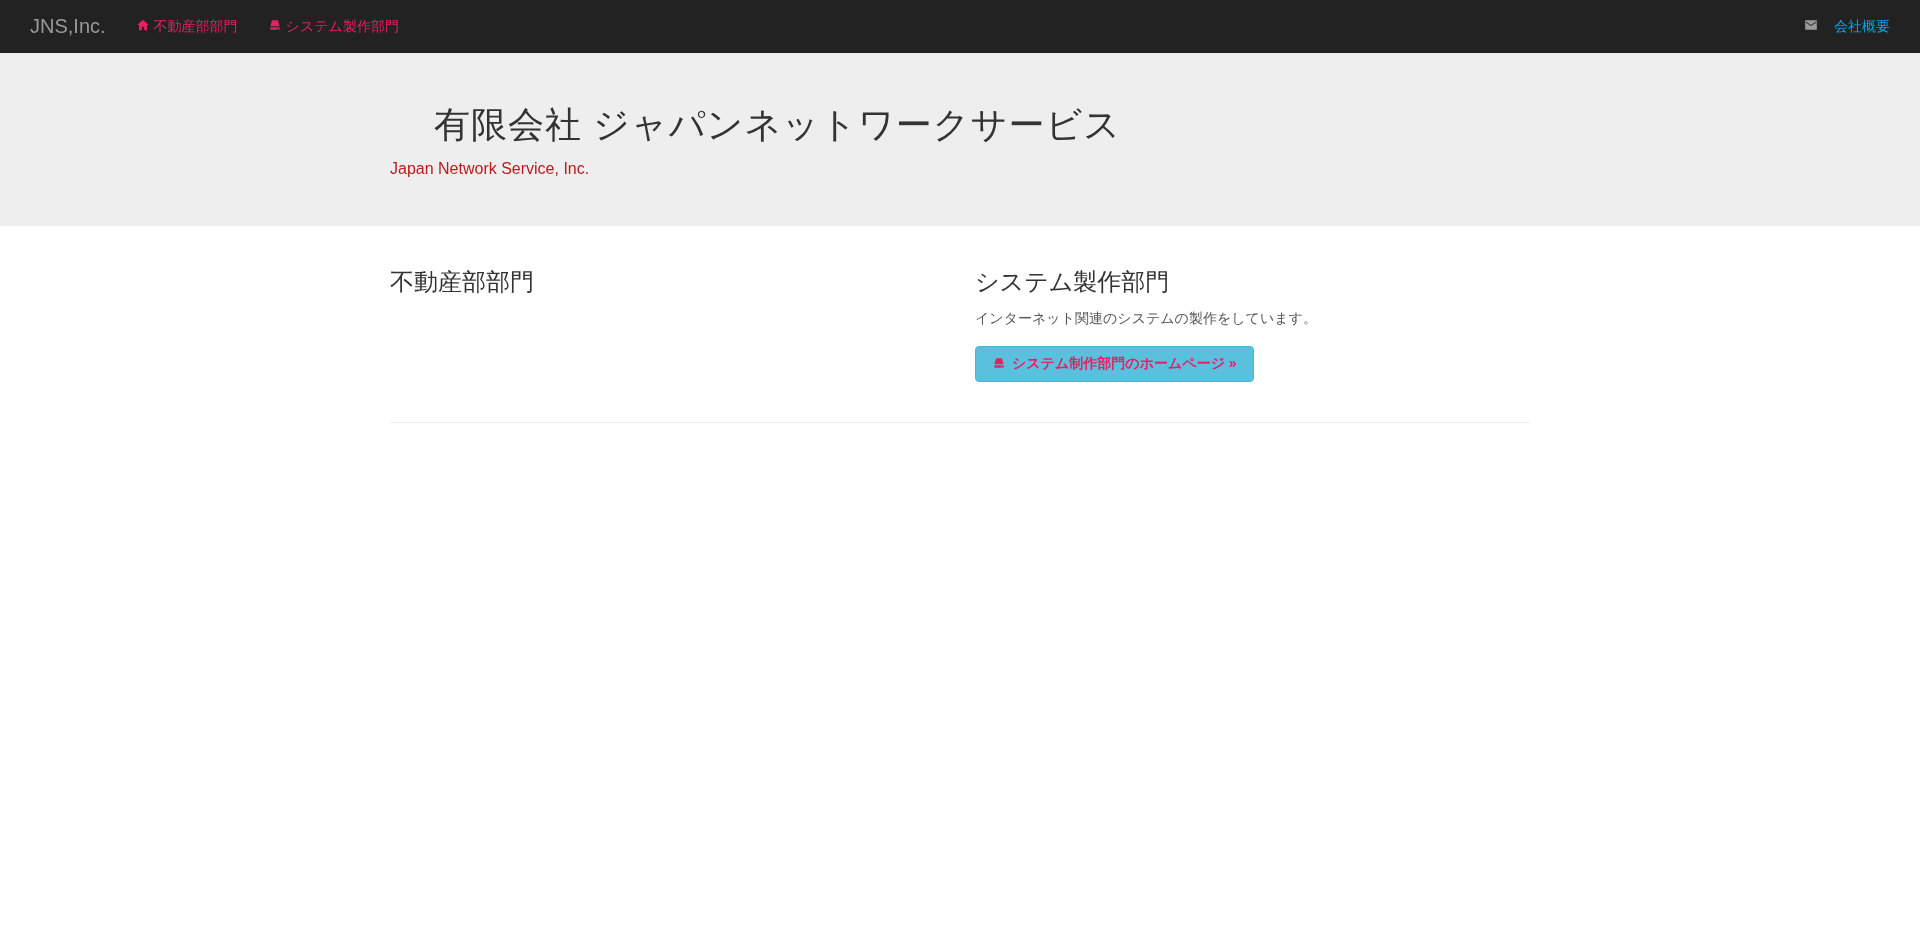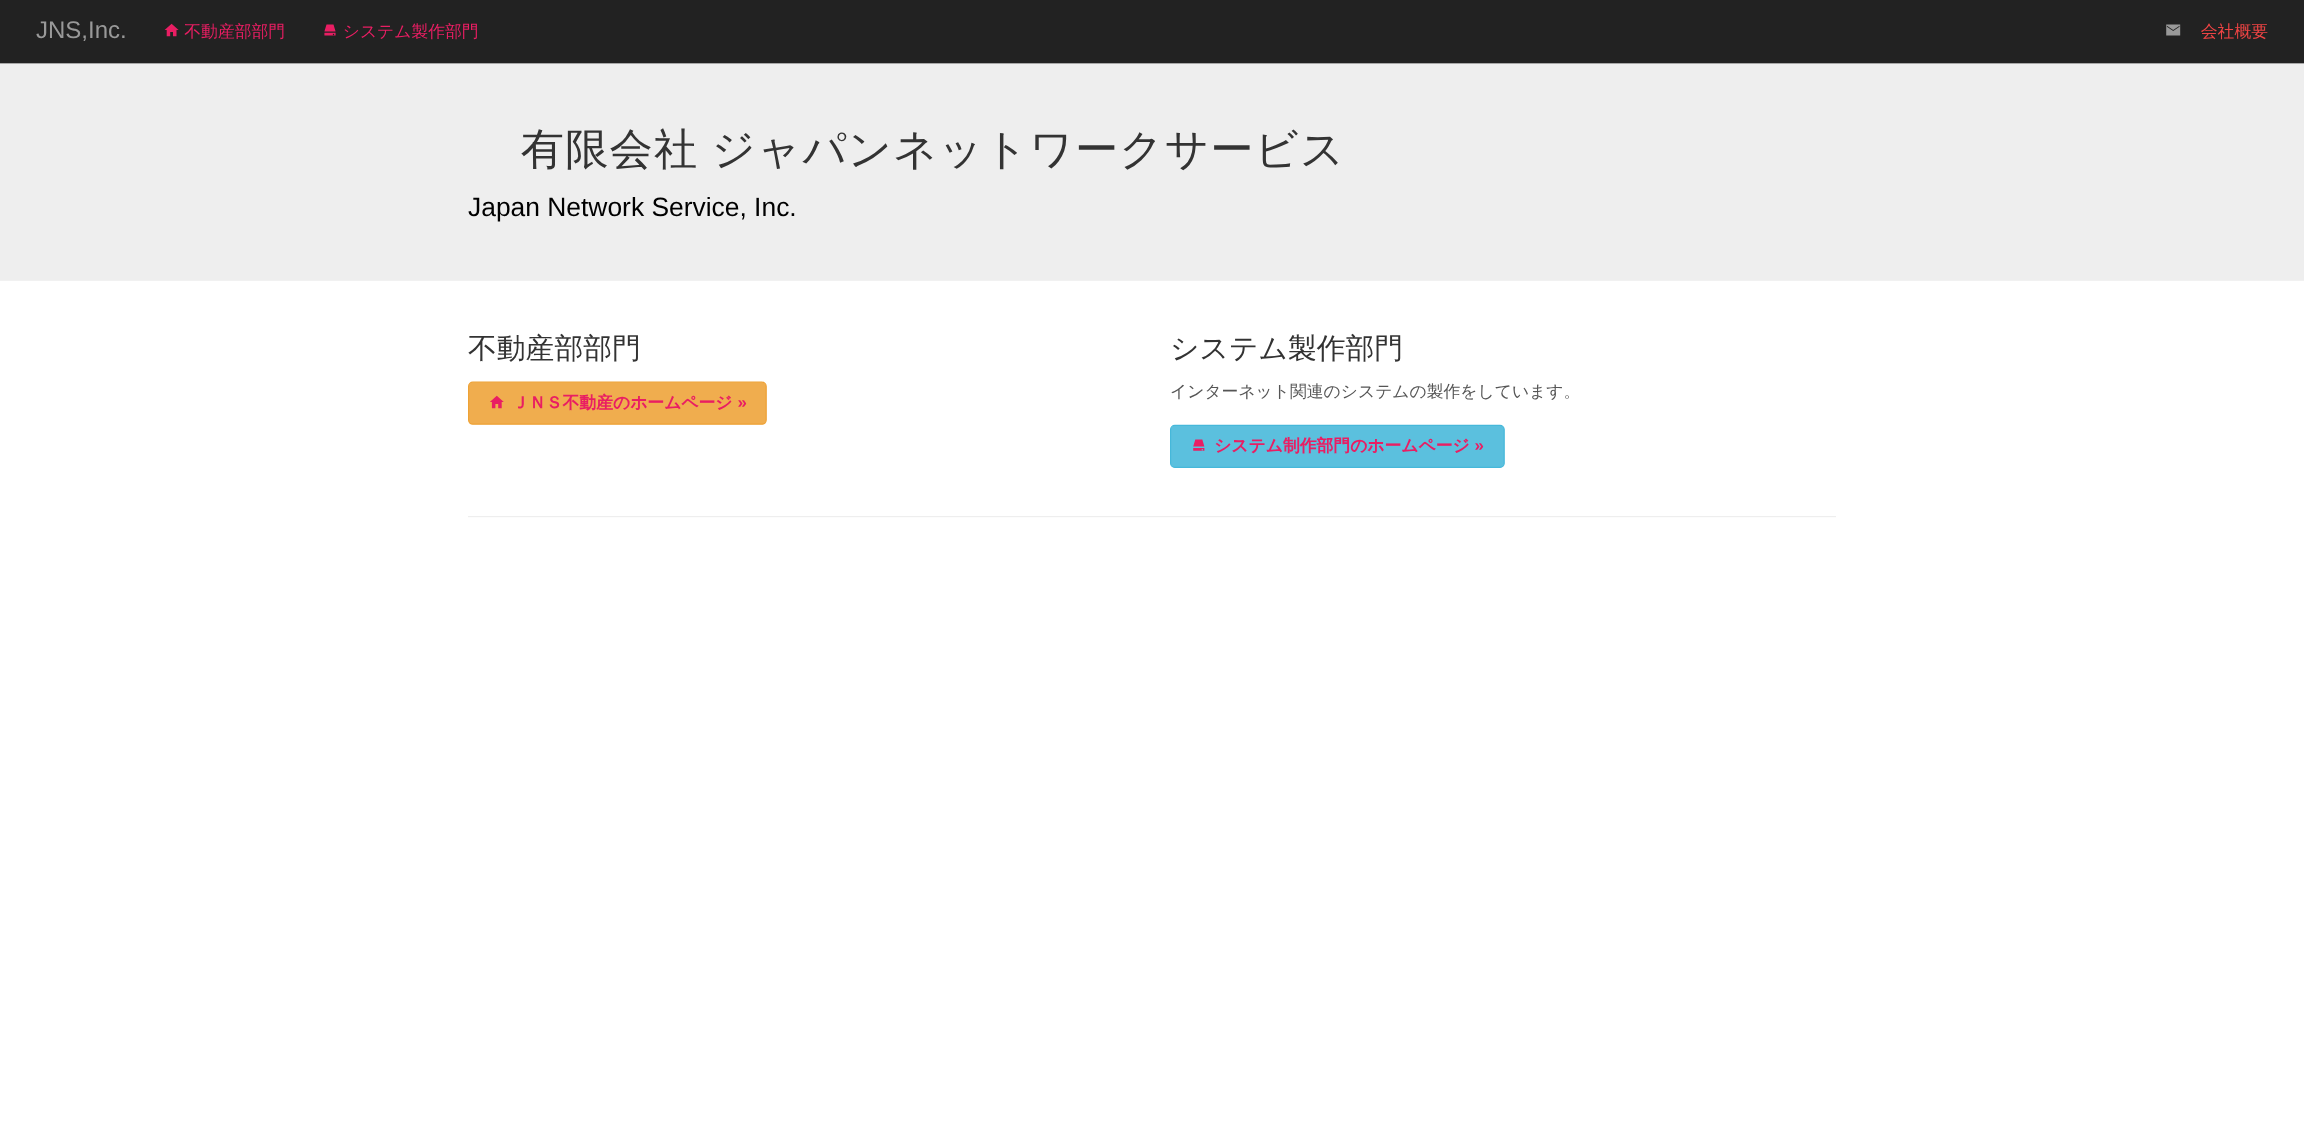--- a/index.html
+++ b/index.html
@@ -3,26 +3,26 @@
 <meta charset="utf-8">
 <style>
 * { box-sizing: border-box; margin: 0; padding: 0; }
 body { font-family: "Helvetica Neue", Helvetica, Arial, sans-serif; font-size: 14px; color: #333; background: #fff; }
 
 .navbar { background: #222; min-height: 52px; display: flex; align-items: center; padding: 0 15px; }
 .navbar-brand { color: #999; font-size: 20px; padding: 15px; text-decoration: none; }
 .nav-left { display: flex; align-items: center; }
 .nav-right { margin-left: auto; display: flex; align-items: center; }
 .nav-link { color: #e91e63; text-decoration: none; padding: 15px; font-size: 14px; display: flex; align-items: center; gap: 4px; }
-.nav-link-muted { color: #ef4444; gap: 16px; }
+.nav-link-muted { color: #0ea5e9; gap: 16px; }
 
 .jumbotron { background: #eee; padding: 48px 0 48px 0; }
 .container { max-width: 1170px; margin: 0 auto; padding: 0 15px; }
 .jumbotron h1 { font-size: 36px; font-weight: 300; color: #333; margin-bottom: 10px; letter-spacing: 1px; margin-left: 44px; }
-.jumbotron .lead { font-size: 22px; color: #000000; font-weight: 300; }
+.jumbotron .lead { font-size: 16px; color: #b91c1c; font-weight: 300; }
 
 .row { display: flex; flex-wrap: wrap; margin: 0 -15px; }
 .col { flex: 0 0 50%; padding: 0 15px; }
 
 .section { padding-top: 40px; }
 .section h2 { font-size: 24px; font-weight: 400; margin-bottom: 12px; }
 .section p { font-size: 14px; color: #555; margin-bottom: 18px; }
 
 .btn { display: inline-flex; align-items: center; gap: 6px; padding: 8px 16px; border-radius: 4px; font-size: 14px; font-weight: bold; text-decoration: none; border: 1px solid transparent; cursor: pointer; }
 .btn-warning { background: #f0ad4e; color: #e91e63; border-color: #eea236; }
@@ -72,28 +72,20 @@
   <div class="container">
     <h1>有限会社 ジャパンネットワークサービス</h1>
     <p class="lead">Japan Network Service, Inc.</p>
   </div>
 </div>
 
 <div class="container section">
   <div class="row">
     <div class="col">
       <h2>不動産部部門</h2>
-      <a class="btn btn-warning">
-        <span class="icon">
-          <svg width="14" height="14" viewBox="0 0 24 24" fill="#e91e63">
-              <path d="M12 3l10 9h-3v9h-5v-6h-4v6H5v-9H2l10-9z"></path>
-            </svg>
-        </span>
-        <span>ＪＮＳ不動産のホームページ »</span>
-      </a>
     </div>
     <div class="col">
       <h2>システム製作部門</h2>
       <p>インターネット関連のシステムの製作をしています。</p>
       <a class="btn btn-info">
         <span class="icon">
           <svg width="14" height="14" viewBox="0 0 24 24" fill="#e91e63">
               <path d="M4 14h16l-3-10H7L4 14zm0 2v4h16v-4H4zm13 1.5a1 1 0 110 2 1 1 0 010-2z"></path>
             </svg>
         </span>

